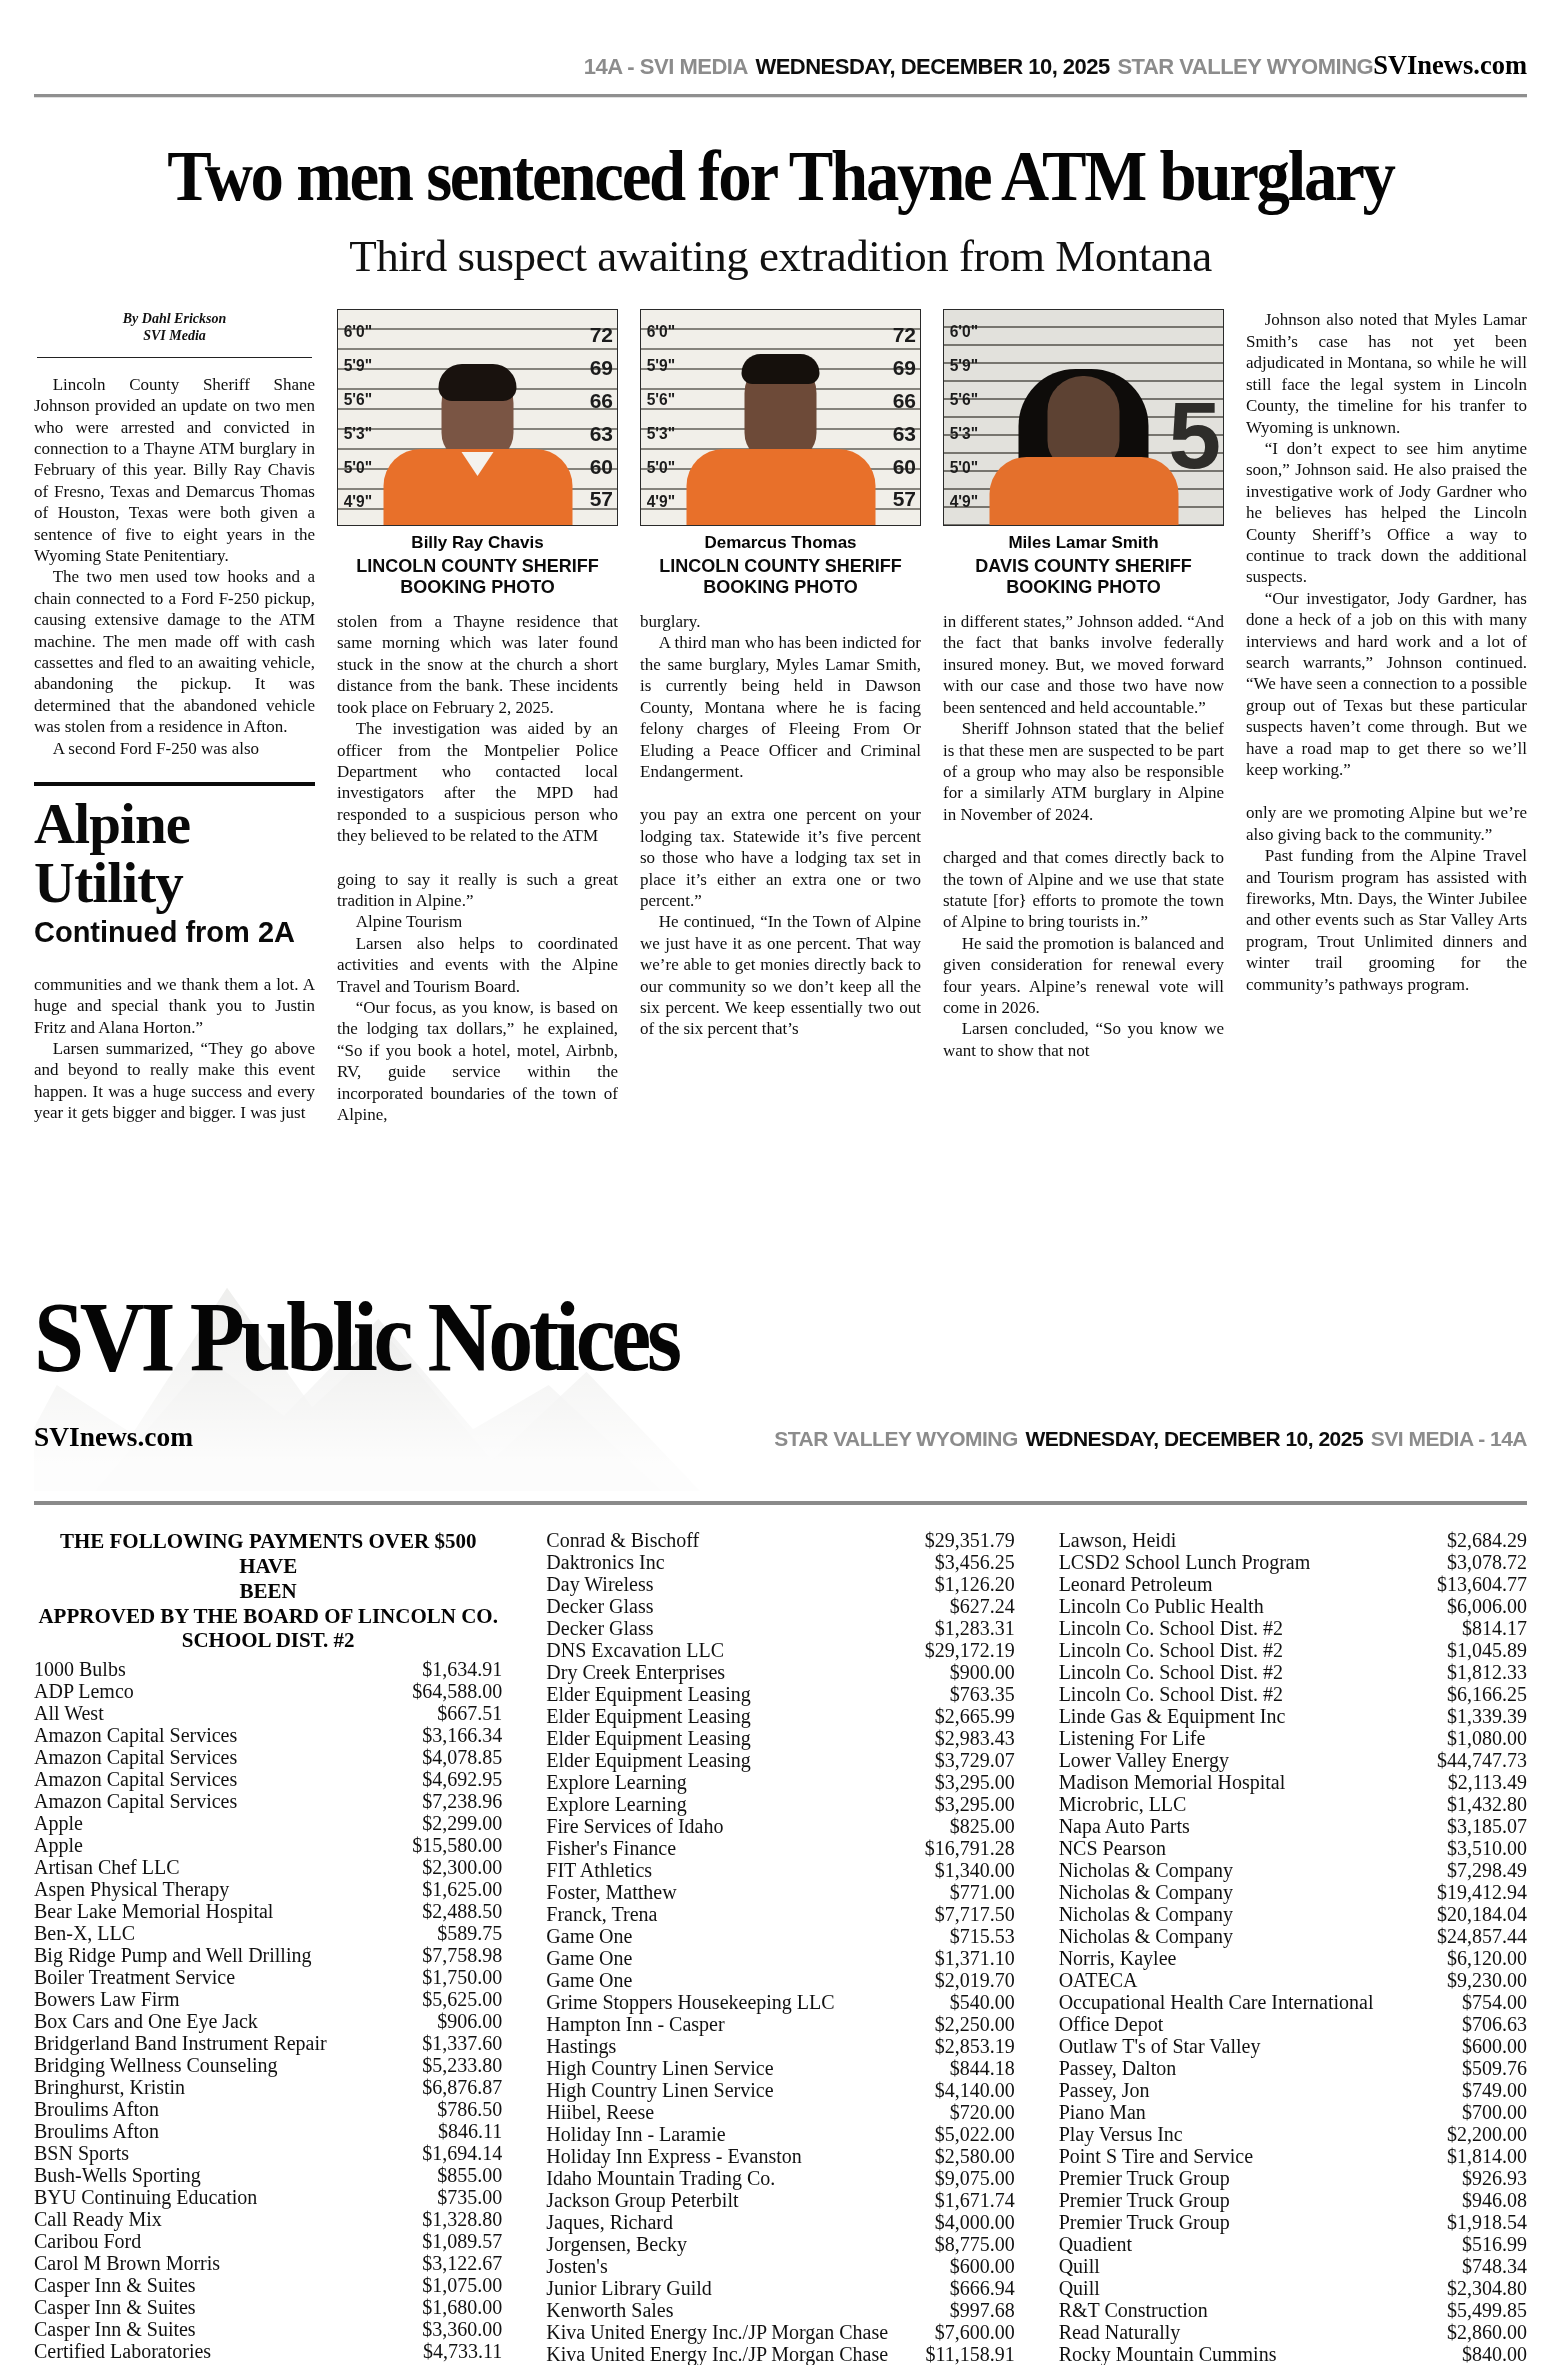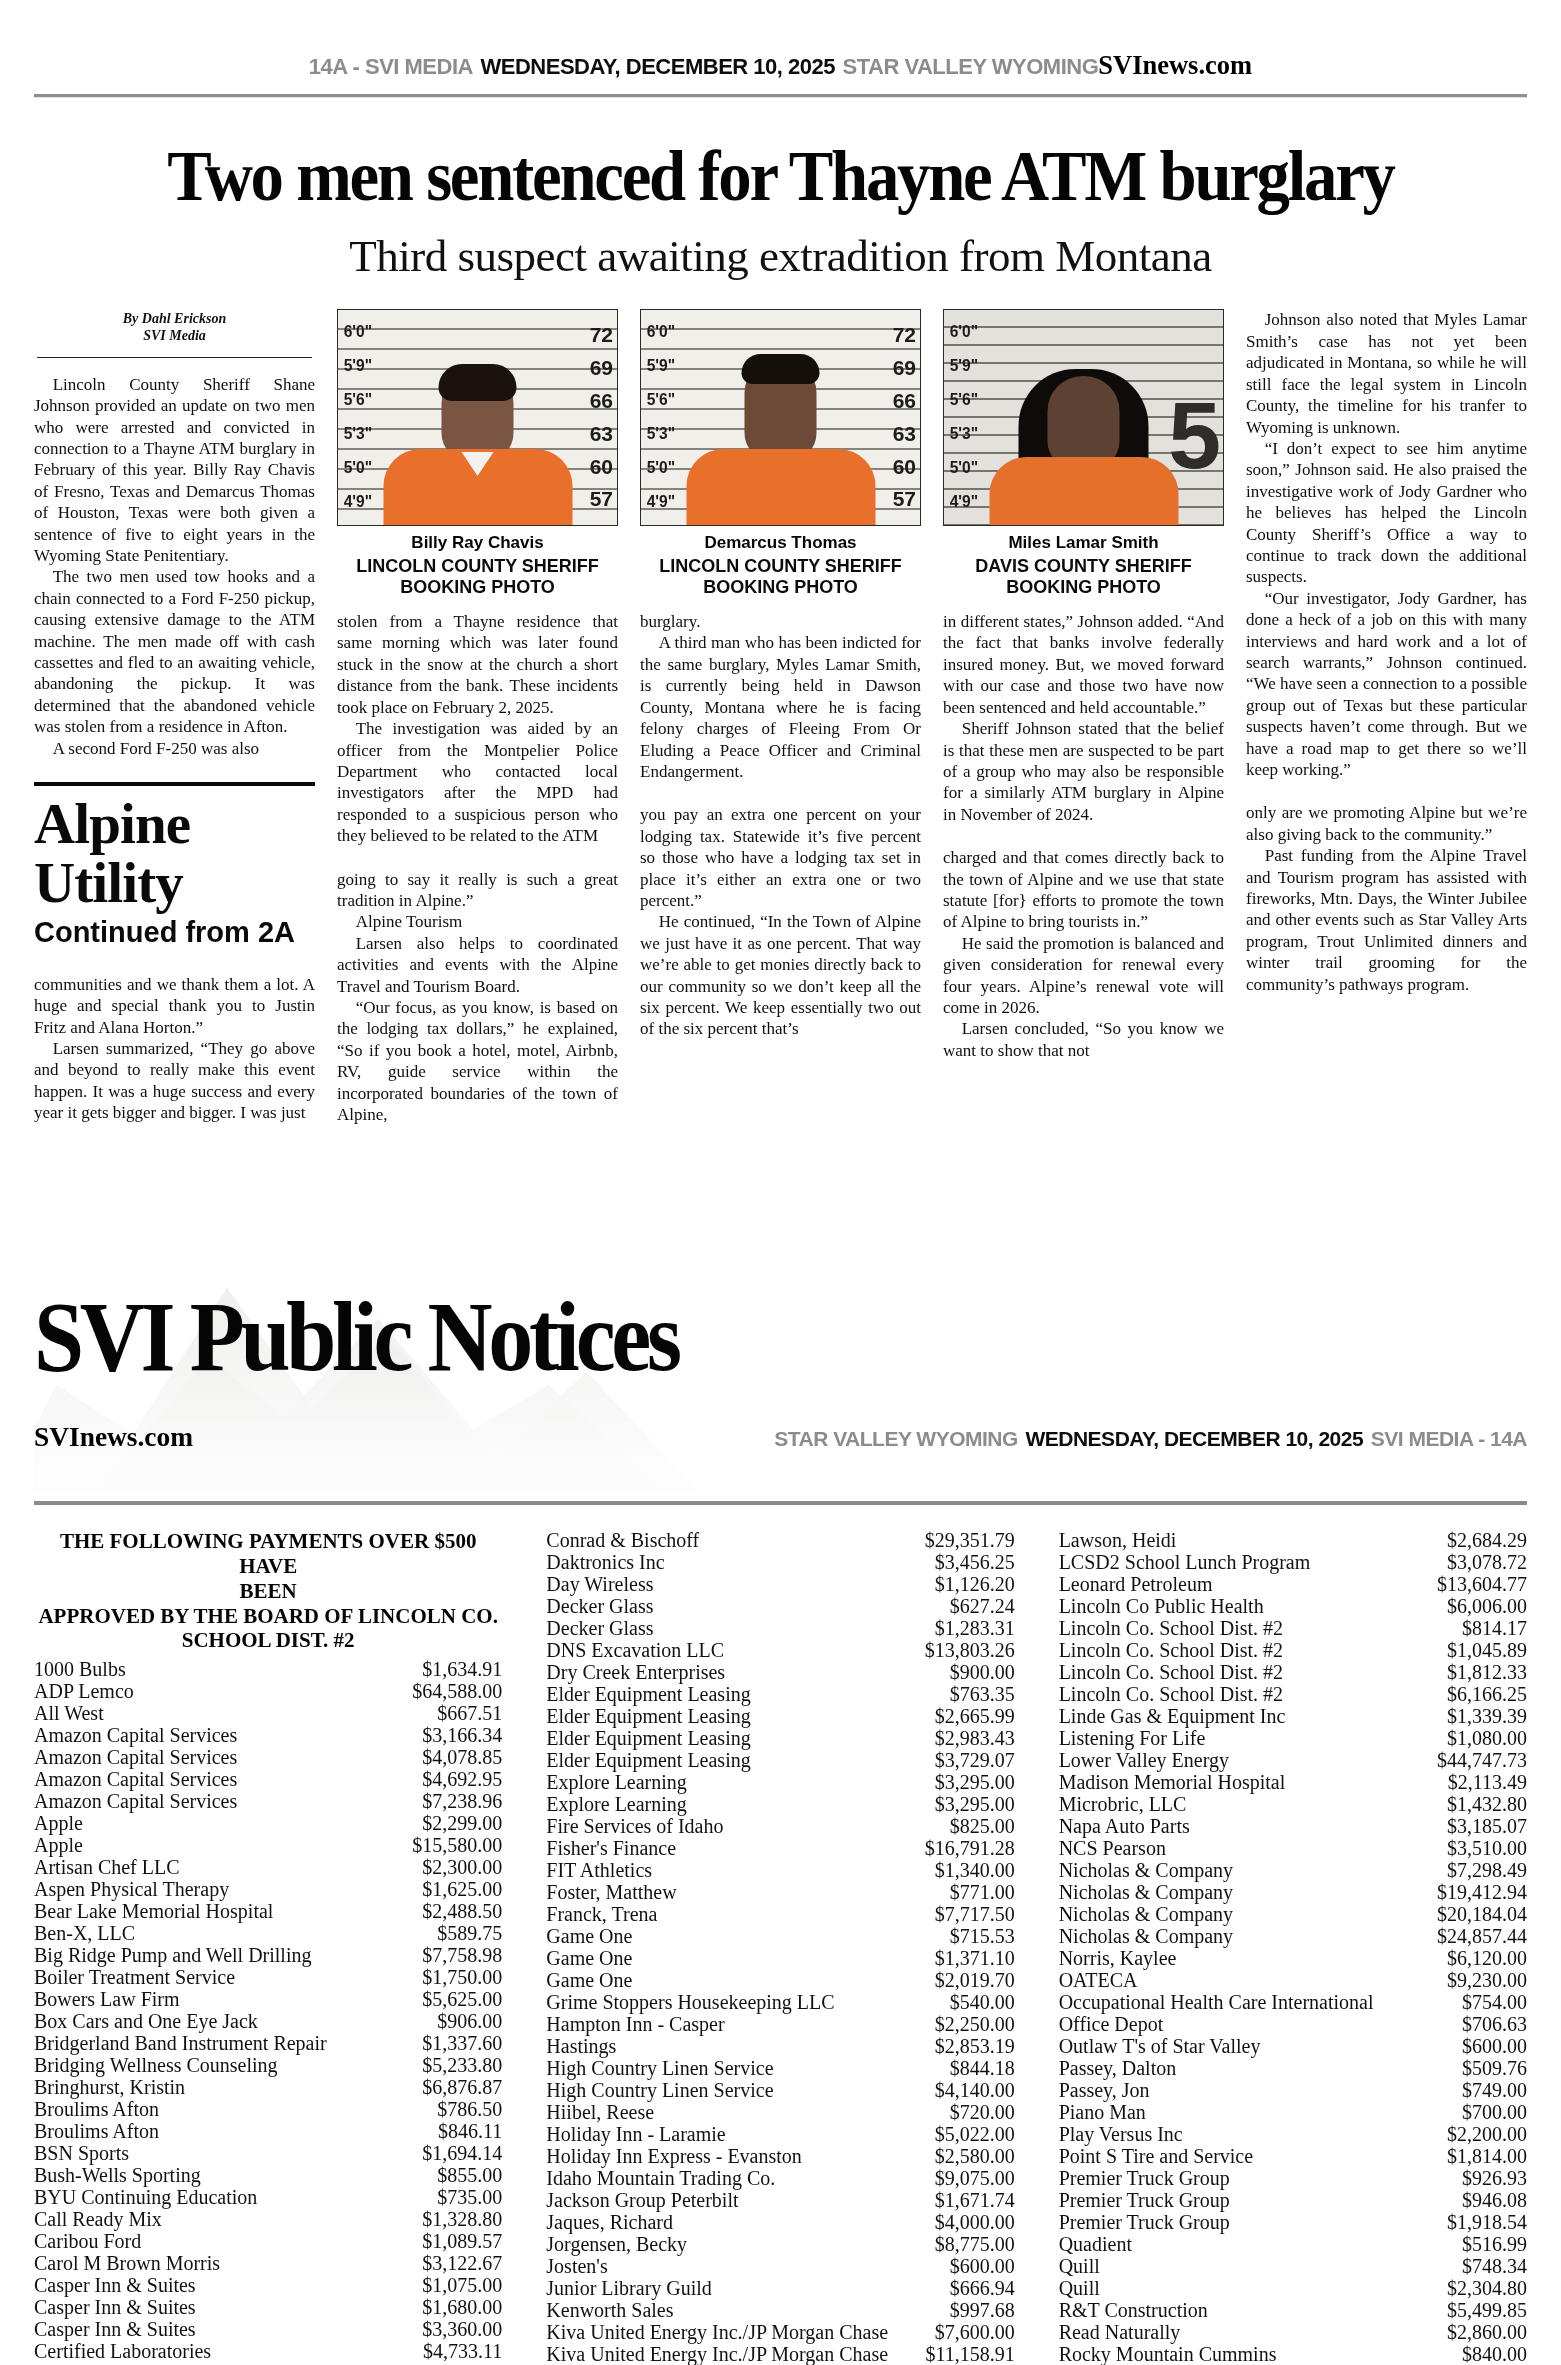--- a/index.html
+++ b/index.html
@@ -4,21 +4,21 @@
 <style>
   * { margin:0; padding:0; box-sizing:border-box; }
   html,body { background:#ffffff; }
   .page {
     position:relative; width:1561px; height:2413px; margin:0 auto;
     background:#fff; color:#111; overflow:hidden;
     font-family:"Liberation Serif", serif;
     padding:27.4px 34px 0;
   }
   
-  .masthead { display:flex; justify-content:center; align-items:baseline; margin-top:23px; }
+  .masthead { display:flex; justify-content:flex-end; align-items:baseline; margin-top:23px; }
   .masthead-left { display:flex; gap:7.6px; align-items:baseline;
     font-family:"Liberation Sans", sans-serif; font-weight:bold; font-size:22px; letter-spacing:-0.5px; }
   .mh-gray { color:#8c8c8c; }
   .mh-black { color:#0d0d0d; }
   .masthead-site { font-family:"Liberation Serif", serif; font-weight:bold; font-size:26.5px; color:#000; }
   .rule-top { margin-top:12.3px; border-top:3.3px solid #8f8f8f; border-bottom:1.9px solid #e0e0e0; height:0; }
   
   .headline {
     margin-top:42px; text-align:center; font-weight:bold; font-size:71px; line-height:1.02;
     letter-spacing:-2.4px; transform:scaleX(.94); transform-origin:center; white-space:nowrap; color:#050505;
@@ -432,21 +432,21 @@
             <div class="nrow">
             <span class="nname">Decker Glass</span>
             <span class="namt">$627.24</span>
           </div>
             <div class="nrow">
             <span class="nname">Decker Glass</span>
             <span class="namt">$1,283.31</span>
           </div>
             <div class="nrow">
             <span class="nname">DNS Excavation LLC</span>
-            <span class="namt">$13,803.26</span>
+            <span class="namt">$29,172.19</span>
           </div>
             <div class="nrow">
             <span class="nname">Dry Creek Enterprises</span>
             <span class="namt">$900.00</span>
           </div>
             <div class="nrow">
             <span class="nname">Elder Equipment Leasing</span>
             <span class="namt">$763.35</span>
           </div>
             <div class="nrow">

